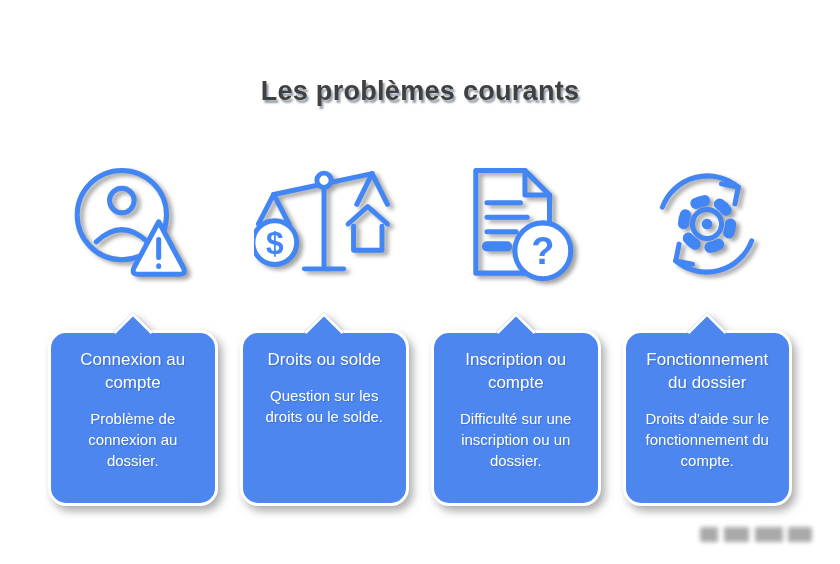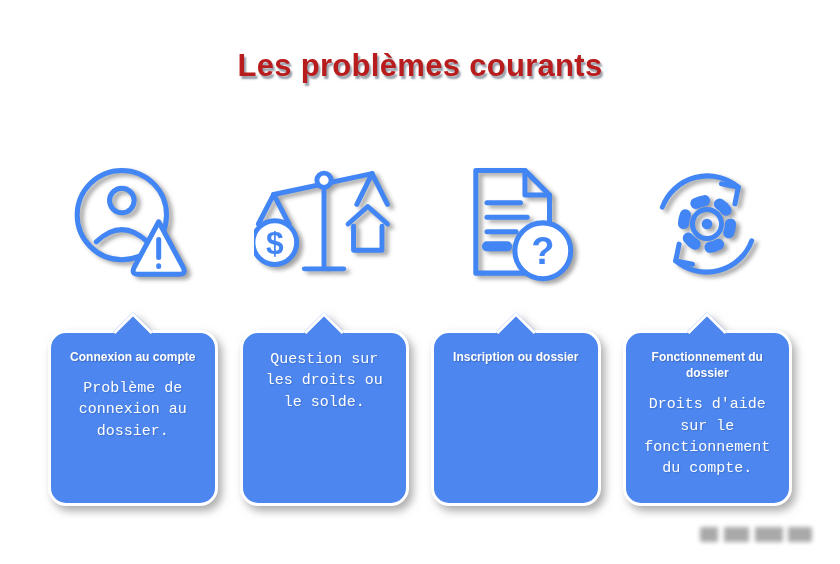--- a/index.html
+++ b/index.html
@@ -11,26 +11,26 @@
   }
   .canvas {
     position:relative;
     width:840px; height:564px;
     background:#ffffff;
   }
 
   
   .page-title {
     position:absolute;
-    top:48px; left:0; width:100%;
+    top:76px; left:0; width:100%;
     text-align:center;
-    font-size:31px;
+    font-size:27px;
     font-weight:700;
     letter-spacing:0.3px;
-    color:#b91c1c;
+    color:#404040;
     text-shadow:2px 3px 2px rgba(115,125,140,0.75);
   }
 
   
   .grid {
     position:absolute;
     top:148px; left:48px;
     width:744px;
     display:grid;
     grid-template-columns:repeat(4, 1fr);
@@ -73,32 +73,31 @@
     top:-15px; left:50%;
     width:25px; height:25px;
     background:#4c86ee;
     border-top:3px solid #ffffff;
     border-left:3px solid #ffffff;
     transform:translateX(-50%) rotate(45deg);
   }
   .card-title {
     position:relative;
     color:#ffffff;
-    font-weight:700;
-    font-size:12px;
+    font-weight:400;
+    font-size:17px;
     line-height:1.35;
     text-shadow:1px 1px 1px rgba(40,60,110,0.35);
   }
   .card-body {
     position:relative;
     color:#ffffff;
     font-size:15px;
     line-height:1.42;
     text-shadow:1px 1px 1px rgba(40,60,110,0.25);
-    font-family:Liberation Mono, monospace;
   }
 
   
   .watermark {
     position:absolute;
     right:28px; bottom:22px;
     width:112px; height:15px;
     background:linear-gradient(90deg,
       #8d8d8d 0 16%, rgba(0,0,0,0) 16% 21%,
       #8d8d8d 21% 44%, rgba(0,0,0,0) 44% 49%,
@@ -149,41 +148,43 @@
           <circle cx="19" cy="77" r="20" fill="#ffffff"></circle>
           <text x="19" y="87" text-anchor="middle" font-size="29" font-weight="700" fill="#4285F4" stroke="none" font-family="Liberation Sans, sans-serif">$</text>
           <line x1="108" y1="14" x2="94" y2="42"></line>
           <line x1="108" y1="14" x2="122" y2="42"></line>
           <path d="M86 60 L104 44 L122 60"></path>
           <path d="M91 62 V84 H117 V62"></path>
         </svg>
       </div>
       <div class="card-wrap">
         <div class="card">
+          <div class="card-title">Droits ou solde</div>
           <div class="card-body">Question sur les droits ou le solde.</div>
         </div>
       </div>
     </div>
 
     <div class="col">
       <div class="icon-cell">
         <svg width="134" height="134" viewBox="0 0 120 120" fill="none" stroke="#4285F4" stroke-width="4.5" stroke-linecap="round" stroke-linejoin="round">
           <path d="M24 12 H68 L90 34 V104 H24 Z"></path>
           <path d="M68 12 V34 H90"></path>
           <line x1="34" y1="41" x2="64" y2="41"></line>
           <line x1="34" y1="54" x2="70" y2="54"></line>
           <line x1="34" y1="67" x2="60" y2="67"></line>
           <line x1="34" y1="80" x2="52" y2="80" stroke-width="9"></line>
           <circle cx="84" cy="84" r="25" fill="#ffffff"></circle>
           <text x="84" y="96" text-anchor="middle" font-size="34" font-weight="700" fill="#4285F4" stroke="none" font-family="Liberation Sans, sans-serif">?</text>
         </svg>
       </div>
       <div class="card-wrap">
         <div class="card">
-          <div class="card-title">Inscription ou dossier</div>
+          <div class="card-title">Inscription ou compte</div>
+          <div class="card-body">Difficulté sur une inscription ou un dossier.</div>
         </div>
       </div>
     </div>
 
     <div class="col">
       <div class="icon-cell">
         <svg width="134" height="134" viewBox="0 0 120 120" fill="none" stroke="#4285F4" stroke-width="4.5" stroke-linecap="round" stroke-linejoin="round">
           <circle cx="60" cy="60" r="21" stroke-width="10" stroke-dasharray="8 14"></circle>
           <circle cx="60" cy="60" r="13"></circle>
           <circle cx="60" cy="60" r="2.5" fill="#4285F4"></circle>

